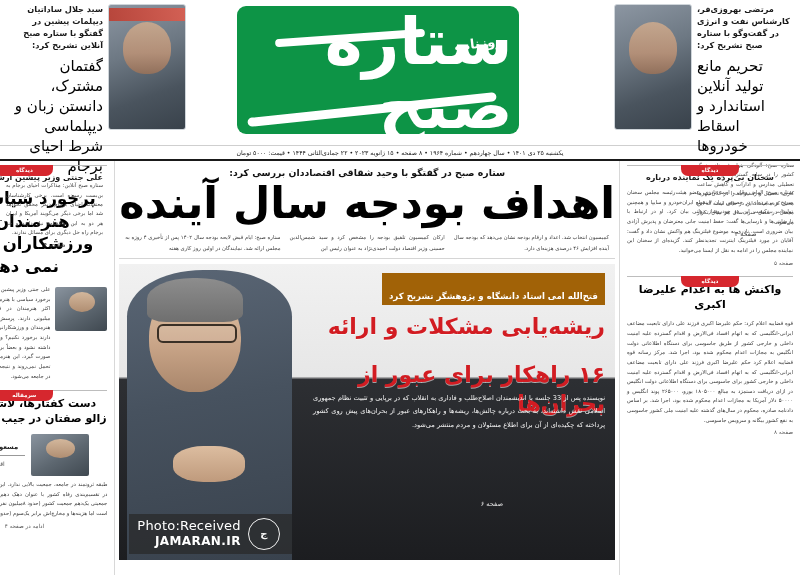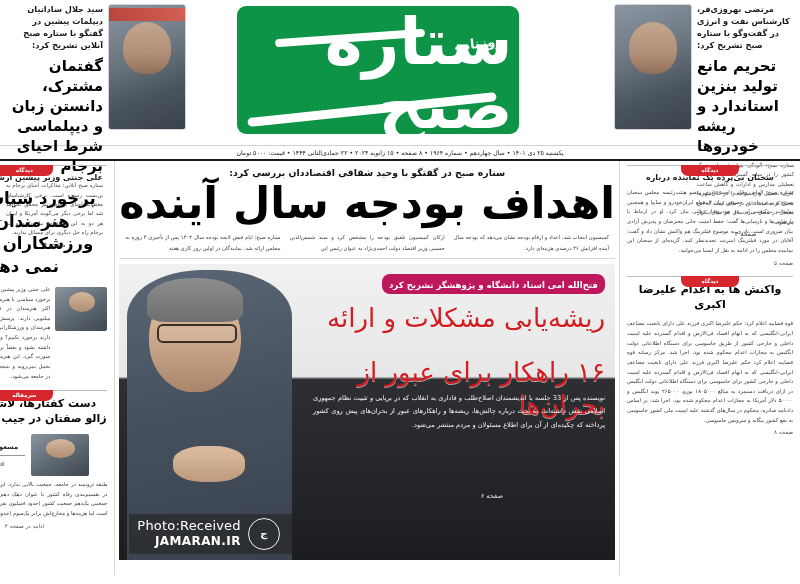--- a/index.html
+++ b/index.html
@@ -60,21 +60,21 @@
   }
   .photo-banner{
     position:absolute;top:3px;left:0;right:0;height:13px;
     background:linear-gradient(90deg,#c0392b,#e25a4a);opacity:.85;
   }
 
   .mast-text{flex:1;display:flex;flex-direction:column;min-width:0;}
   .mast-text.left{text-align:left;direction:rtl;}
   .mast-text.right{text-align:right;direction:rtl;}
   .kicker{font-size:8.2px;line-height:1.45;font-weight:700;color:#1a1a1a;}
-  .mast-head{font-size:15px;font-weight:700;line-height:1.34;color:#000;margin-top:4px;letter-spacing:-.2px;}
+  .mast-head{font-size:15px;font-weight:400;line-height:1.34;color:#000;margin-top:4px;letter-spacing:-.2px;}
   .mast-body{font-size:5.4px;line-height:1.75;color:#444;margin-top:5px;text-align:justify;}
   .pagelink{font-size:6.4px;color:#333;margin-top:3px;text-align:center;}
 
   
   .datebar{
     width:100%;border-top:1px solid #cfcfcf;border-bottom:2px solid #1a1a1a;
     text-align:center;font-size:6.2px;letter-spacing:.1px;color:#1a1a1a;
     padding:3px 0 3px;background:#fff;
   }
 
@@ -149,33 +149,33 @@
     position:absolute;left:38px;top:60px;width:76px;height:15px;
     border:2px solid #3a3026;border-radius:6px;background:rgba(255,255,255,.12);
   }
   .fp-hands{
     position:absolute;left:54px;bottom:78px;width:72px;height:36px;border-radius:42%;
     background:linear-gradient(180deg,#dcbda0,#bf9a7c);
   }
 
   .feature-overlay{position:absolute;right:0;top:0;width:300px;padding:9px 10px 0 0;box-sizing:border-box;}
   .green-strip{
-    display:inline-block;background:#be185d;color:#fff;font-size:8.6px;font-weight:700;
-    padding:6px 7px 3px;line-height:1.3;border-radius:8px;
+    display:inline-block;background:#a16207;color:#fff;font-size:8.6px;font-weight:700;
+    padding:18px 7px 3px;line-height:1.3;
   }
   .red-head{
-    color:#d21c22;font-size:26px;font-weight:400;line-height:1.3;text-align:right;
+    color:#d21c22;font-size:22px;font-weight:700;line-height:1.3;text-align:right;
     margin-top:8px;letter-spacing:-.4px;text-shadow:0 1px 0 rgba(255,255,255,.55);
   }
   .feature-body{
     position:absolute;right:10px;top:128px;width:292px;
     color:#f4f4f4;font-size:6.6px;line-height:2.05;text-align:justify;
   }
   .feature-more{
-    position:absolute;right:112px;top:228px;color:#e8e8e8;font-size:6.6px;
+    position:absolute;right:112px;top:236px;color:#e8e8e8;font-size:6.6px;
   }
 
   
   .watermark{
     position:absolute;left:10px;bottom:6px;display:flex;align-items:center;gap:7px;
     background:rgba(40,40,40,.72);padding:4px 12px 4px 8px;
   }
   .wm-seal{
     width:30px;height:30px;border-radius:50%;border:1.4px solid #f0f0f0;color:#f7f7f7;
     display:flex;align-items:center;justify-content:center;font-size:10px;font-weight:700;
@@ -188,21 +188,21 @@
 <body>
 
 <div class="page">
 
   <div class="masthead">
 
     <div class="mast-side left">
       <div class="photo p-topleft"></div>
       <div class="mast-text left">
         <div class="kicker">مرتضی بهروزی‌فر، کارشناس نفت و انرژی در گفت‌وگو با ستاره صبح تشریح کرد:</div>
-        <div class="mast-head">تحریم مانع تولید بنزین استاندارد و ریشه خودروها</div>
+        <div class="mast-head">تحریم مانع تولید آنلاین استاندارد و اسقاط خودروها</div>
         <div class="mast-body">ستاره صبح: آلودگی هوا، شهرهای بزرگ کشور را در سایه گسترده خود گرفته و تعطیلی مدارس و ادارات و کاهش ساعت کاری، تحصیل و رفت‌وآمد را در کلان‌شهرها مختل کرده است. این در حالی است که این معضل در فصل سرد سال هر سال تکرار می‌شود.</div>
         <div class="pagelink">صفحه ۳</div>
       </div>
     </div>
 
     <div class="mast-center">
       <div class="logo-box">
         <div class="logo-swoosh2"></div>
         <div class="logo-script">
           <span class="logo-word">ستاره صبح</span>

